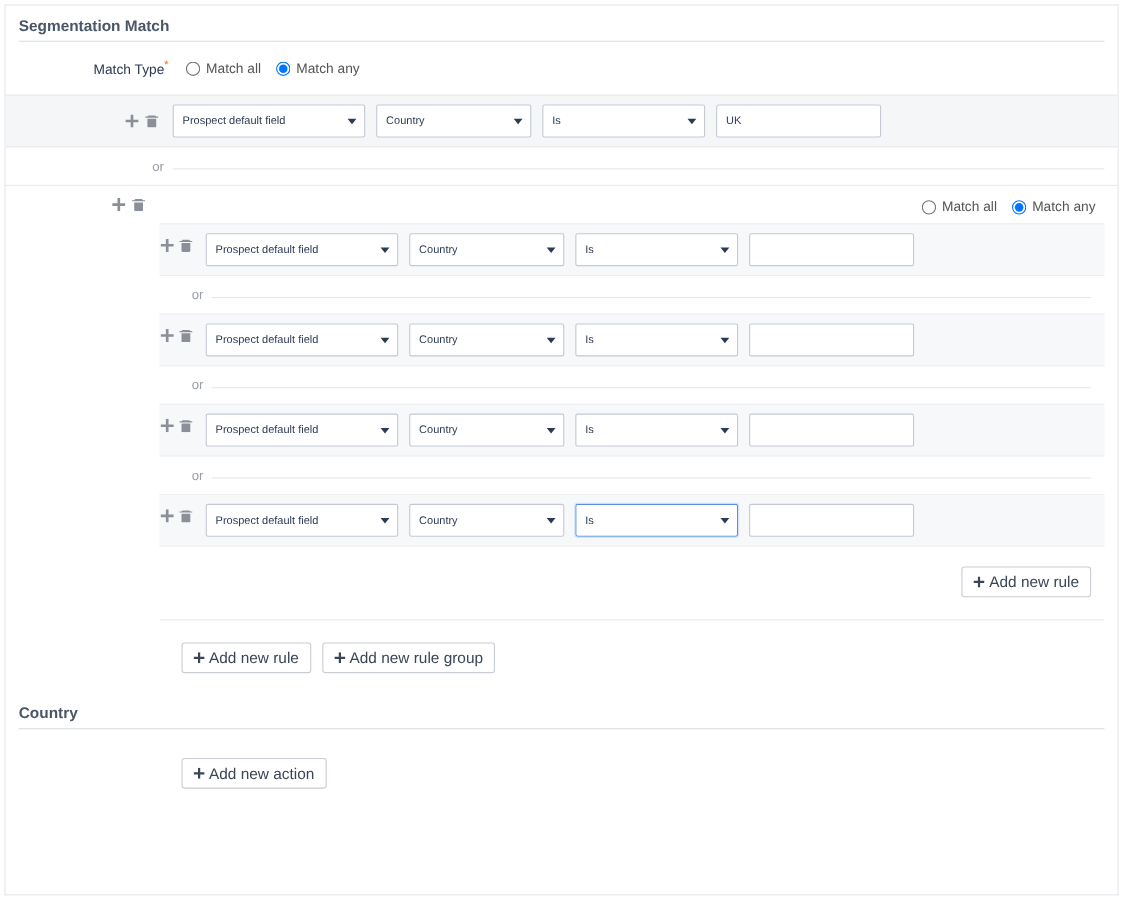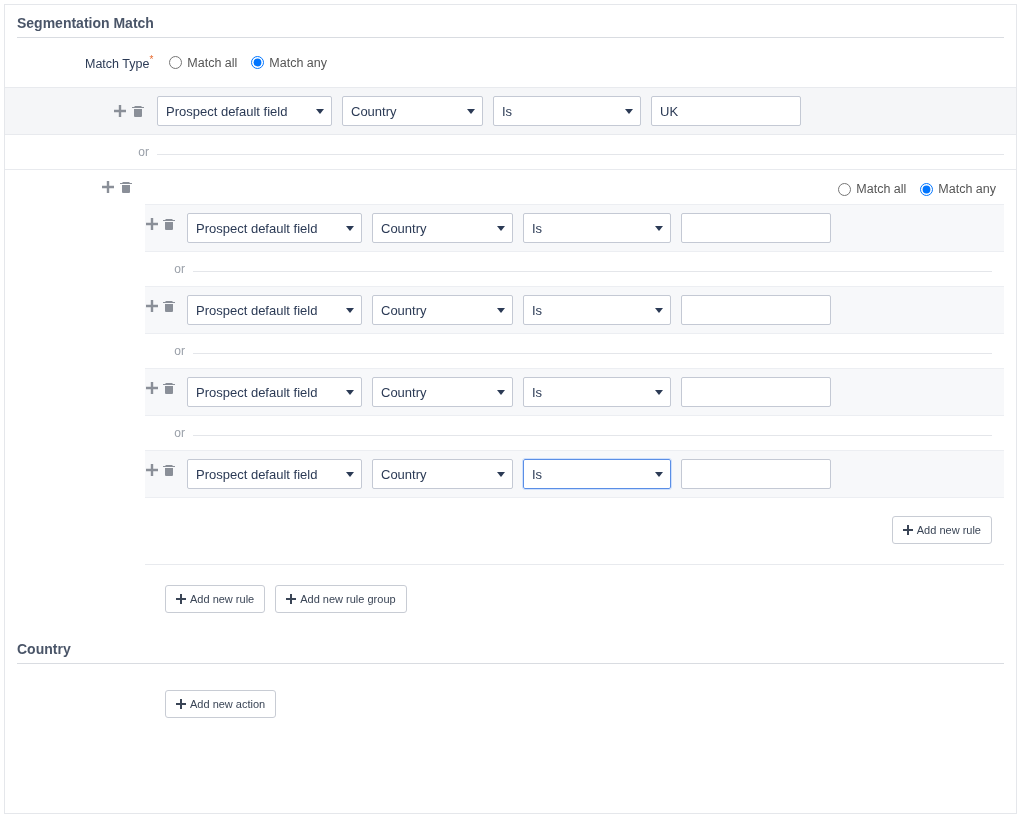--- a/index.html
+++ b/index.html
@@ -64,21 +64,21 @@
     display: inline-flex; align-items:center; justify-content:center;
     cursor: pointer;
     color: #8a8f98;
   }
   .icon-btn svg { width: 12px; height: 12px; fill: currentColor; }
   .controls { display: flex; gap: 10px; align-items:center; }
   .sel, .txt {
     height: 30px;
     border: 1px solid #c4c9d4;
     background: #fff;
-    font-size: 13px;
+    font-size: 10px;
     color: #2b3a55;
     padding: 0 8px;
     border-radius: 2px;
     position: relative;
   }
   .sel { appearance: none; padding-right: 24px; background-image: none; }
   .sel-wrap { position: relative; display: inline-block; }
   .sel-wrap::after {
     content: "";
     position: absolute;
@@ -150,21 +150,21 @@
   }
   .btn {
     display: inline-flex;
     align-items: center;
     gap: 4px;
     height: 28px;
     padding: 0 10px;
     border: 1px solid #c8ccd4;
     background: #fff;
     color: #3a4556;
-    font-size: 11px;
+    font-size: 14px;
     border-radius: 3px;
     cursor: pointer;
   }
   .btn svg { width: 10px; height: 10px; fill: currentColor; }
   .outer-add-row {
     display: flex;
     gap: 10px;
     padding: 14px 12px 18px 160px;
   }
 </style>

